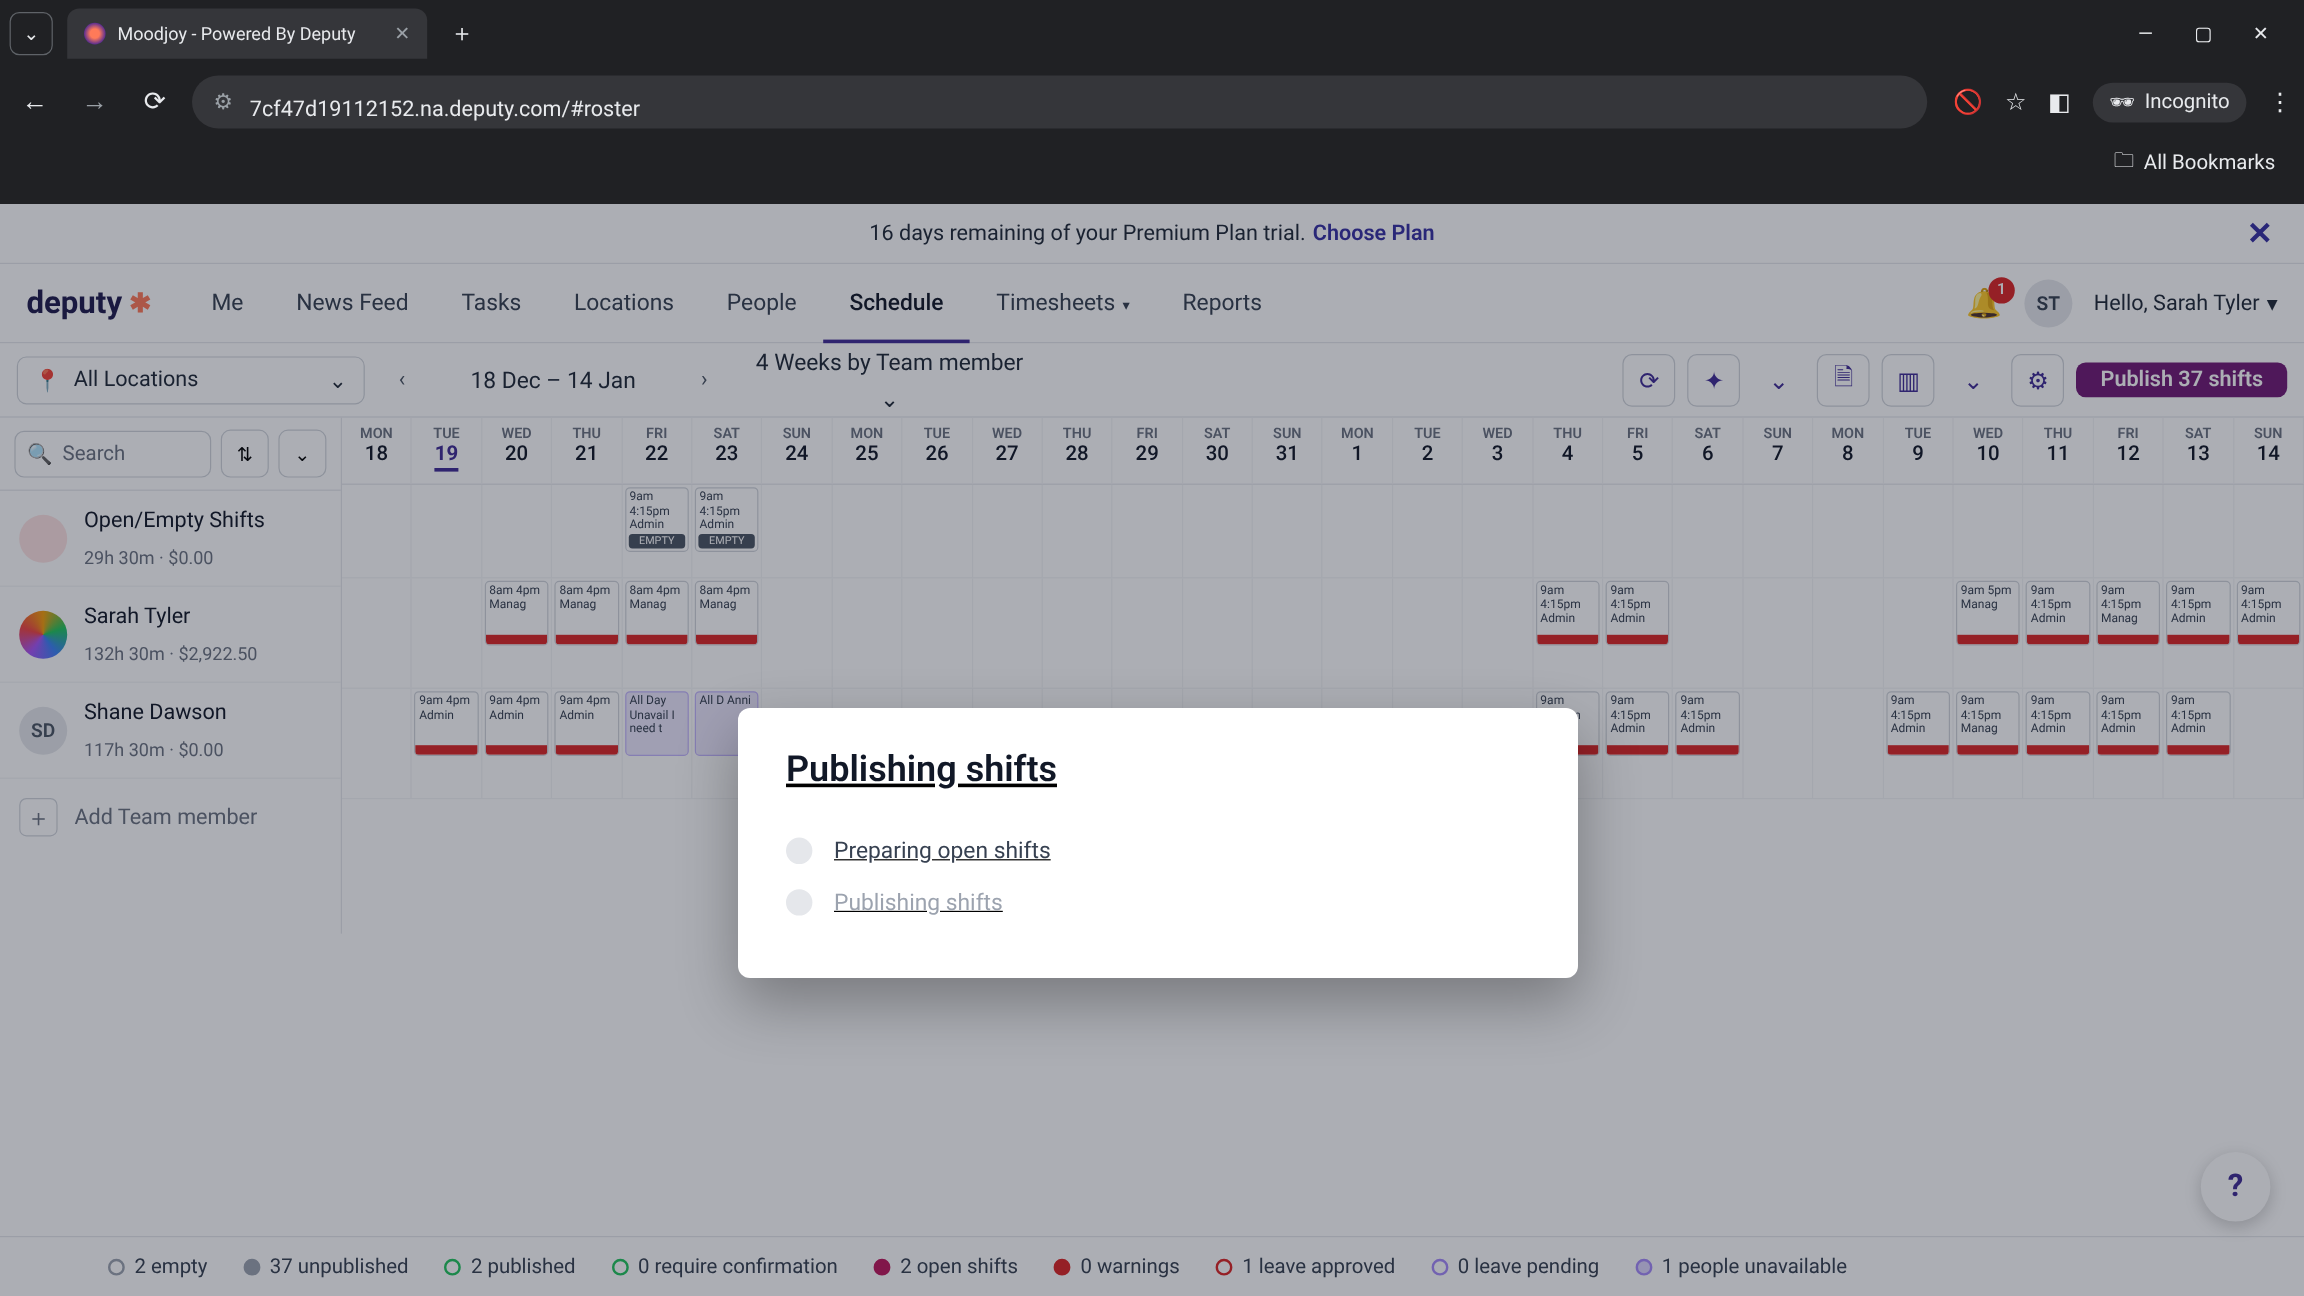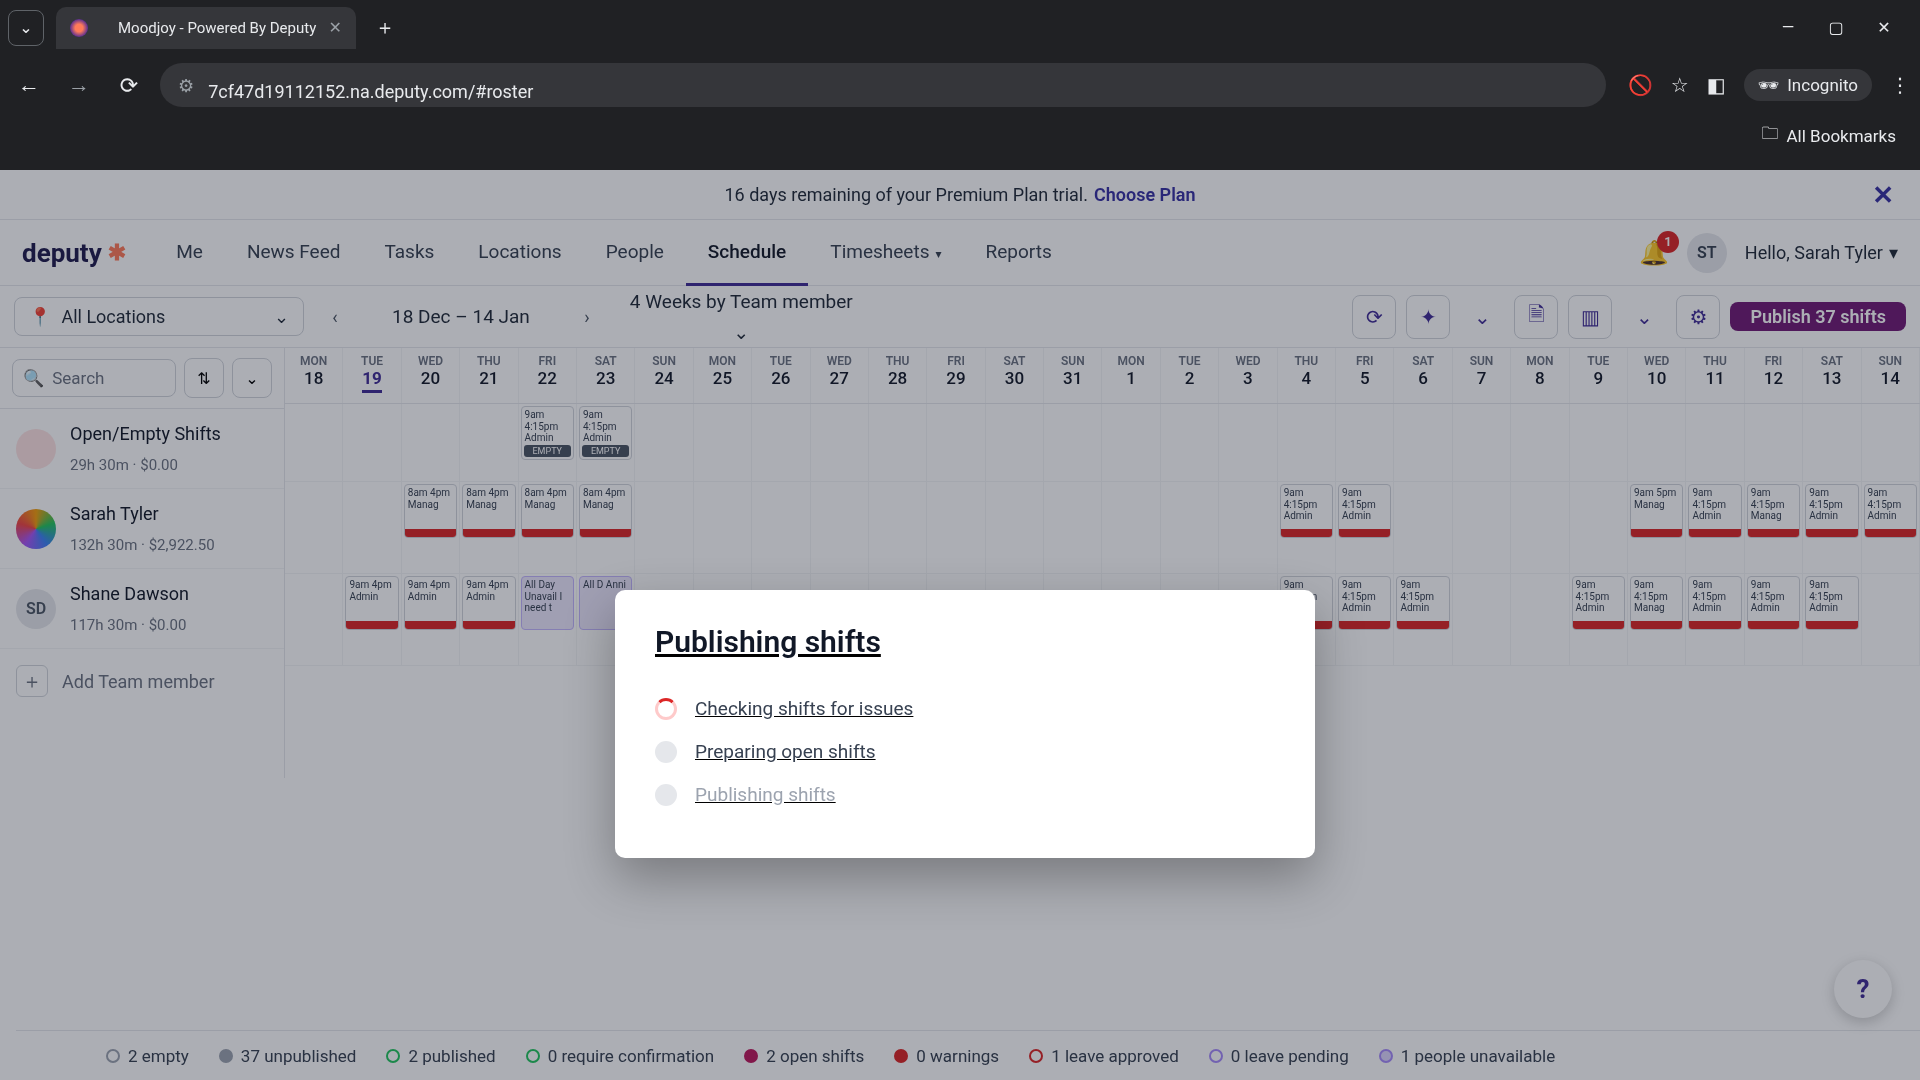--- a/index.html
+++ b/index.html
@@ -4,21 +4,21 @@
 <style>
 * { margin: 0; padding: 0; box-sizing: border-box; font-family: -apple-system, BlinkMacSystemFont, "Segoe UI", Roboto, sans-serif; }
 body { width: 1920px; height: 1080px; overflow: hidden; background: #fff; position: relative; }
 
 
 .browser-chrome { background: #202124; height: 170px; color: #e8eaed; }
 .tab-bar { display: flex; align-items: center; height: 55px; padding: 0 8px; gap: 4px; }
 .tab-menu { width: 36px; height: 36px; border: 1px solid #5f6368; border-radius: 8px; display:flex;align-items:center;justify-content:center; }
 .tab { display:flex; align-items:center; gap: 10px; background:#35363a; padding: 8px 14px; border-radius: 10px 10px 0 0; width: 300px; height: 42px; margin-left: 8px;}
 .tab-favicon { width:18px; height:18px; border-radius:50%; background: radial-gradient(circle,#ff7a59 30%,#5b2e91 70%); }
-.tab-title { font-size: 15px; color:#e8eaed; flex:1; white-space:nowrap; overflow:hidden; text-overflow:ellipsis;margin-left:20px;}
+.tab-title { font-size: 15px; color:#e8eaed; flex:1; white-space:nowrap; overflow:hidden; text-overflow:ellipsis;}
 .tab-close { font-size:16px; color:#9aa0a6; }
 .new-tab { width:34px; height:34px; display:flex; align-items:center; justify-content:center; font-size:20px; color:#e8eaed; margin-left:8px;}
 .window-controls { margin-left:auto; display:flex; gap:28px; padding-right:18px; font-size:16px; color:#e8eaed;}
 .wc { width:20px; text-align:center; }
 
 .addr-bar { display:flex; align-items:center; height:60px; padding: 0 10px; gap:12px; }
 .nav-btn { width:38px; height:38px; display:flex; align-items:center; justify-content:center; font-size:22px; color:#9aa0a6; }
 .nav-btn.enabled { color:#e8eaed; }
 .url-field { flex:1; background:#35363a; border-radius:24px; height:44px; display:flex; align-items:center; padding:0 18px; gap:14px; }
 .site-info { font-size:18px; color:#9aa0a6; }
@@ -80,21 +80,21 @@
 .day-cell-h .dnum { font-size:17px; color:#111827; font-weight:500;}
 .day-cell-h.today .dnum { color:#3f2b96; font-weight:700; border-bottom:3px solid #3f2b96; display:inline-block; padding-bottom:2px;}
 .grid-row { display:flex; height:92px; border-bottom:1px solid #f3f4f6;}
 .grid-row.short { height:78px; }
 .day-cell { flex:1; min-width:55px; border-right:1px solid #f3f4f6; padding:2px; position:relative;}
 .shift { background:#fff; border:1px solid #d1d5db; border-radius:4px; font-size:10px; line-height:1.15; padding:2px 3px; height:54px; overflow:hidden; color:#374151; position:relative;}
 .shift .bottom-bar { position:absolute; left:0; right:0; bottom:0; height:8px; background:#dc2626;}
 .shift.empty-tag::after { content:"EMPTY"; position:absolute; bottom:2px; left:2px; right:2px; background:#4b5563; color:#fff; font-size:9px; text-align:center; border-radius:3px; padding:1px 0;}
 .shift.leave { background:#ede9fe; border-color:#c4b5fd; }
 
-.footer-legend { position:absolute; bottom:0; left:0; right:0; height:50px; border-top:1px solid #e5e7eb; display:flex; align-items:center; gap:30px; padding:0 90px; font-size:17px; color:#374151; background:#fff;margin-left:16px;}
+.footer-legend { position:absolute; bottom:0; left:0; right:0; height:50px; border-top:1px solid #e5e7eb; display:flex; align-items:center; gap:30px; padding:0 90px; font-size:17px; color:#374151; background:#fff;}
 .legend-item { display:flex; align-items:center; gap:8px; }
 .dot { width:14px; height:14px; border-radius:50%; border:2px solid; }
 .dot.grey { border-color:#9ca3af; background:transparent;}
 .dot.greyfill { border-color:#9ca3af; background:#9ca3af;}
 .dot.green { border-color:#22c55e; }
 .dot.greenfill { border-color:#22c55e; background:transparent;}
 .dot.pink { border-color:#be185d; background:#be185d;}
 .dot.red { border-color:#dc2626; background:#dc2626;}
 .dot.redO { border-color:#dc2626; background:transparent;}
 .dot.purpleO { border-color:#a78bfa; background:transparent;}
@@ -578,24 +578,20 @@
 
   <div class="help-fab">
     <span>?</span>
   </div>
 
   <div class="scrim"></div>
   <div class="modal">
     <h2>Publishing shifts</h2>
     <div id="modal-steps">
         <div class="step">
-          <span class="step-icon spin"></span>
-          <span>Checking shifts for issues</span>
-        </div>
-        <div class="step">
           <span class="step-icon idle"></span>
           <span>Preparing open shifts</span>
         </div>
         <div class="step dim">
           <span class="step-icon idle"></span>
           <span>Publishing shifts</span>
         </div>
       </div>
   </div>
 

